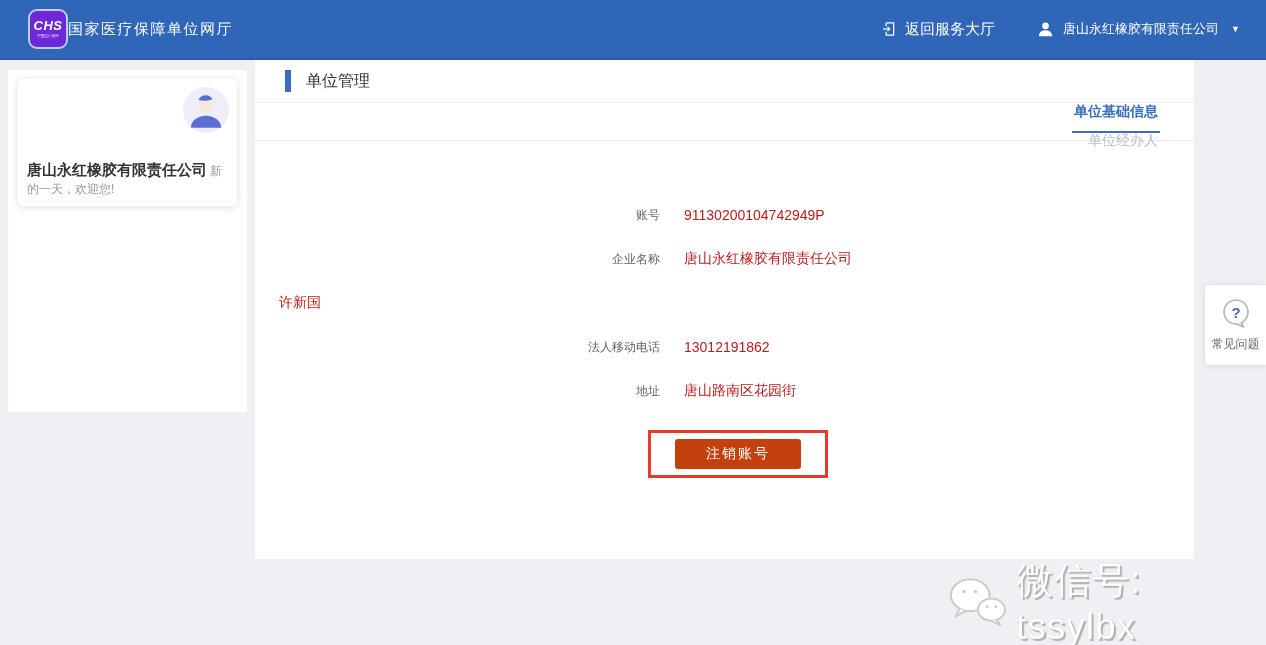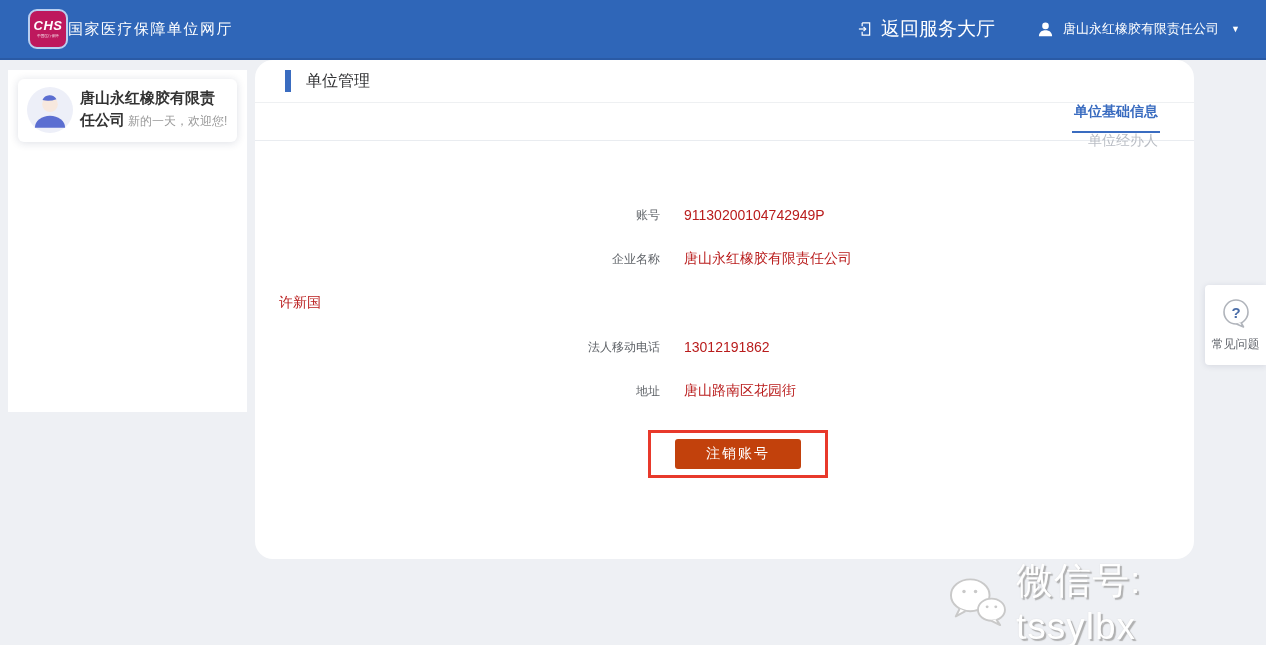--- a/index.html
+++ b/index.html
@@ -9,49 +9,49 @@
   .page { position:absolute; inset:0; width:1266px; height:645px; }
 
   
   .header {
     position:absolute; left:0; top:0; width:1266px; height:60px;
     background:#2f66b8; border-bottom:2px solid #2a5aa5;
     display:flex; align-items:center; color:#fff;
   }
   .logo-tile {
     margin-left:28px; width:40px; height:40px; border-radius:9px;
-    background:#be185d; border:2px solid #b9cff0;
+    background:#6d28d9; border:2px solid #b9cff0;
     display:flex; flex-direction:column; align-items:center; justify-content:center;
     flex:0 0 auto;
   }
   .logo-chs { font-size:13px; font-weight:bold; font-style:italic; letter-spacing:.5px; line-height:13px; }
   .logo-sub { font-size:8px; transform:scale(.45); white-space:nowrap; line-height:7px; opacity:.95; }
   .app-title { font-size:15px; font-weight:normal; letter-spacing:1.5px; }
   .header-right { margin-left:auto; display:flex; align-items:center; padding-right:26px; }
-  .back-link { display:flex; align-items:center; gap:9px; font-size:19px; cursor:pointer; }
+  .back-link { display:flex; align-items:center; gap:9px; font-size:15px; cursor:pointer; }
   .user-menu { display:flex; align-items:center; gap:9px; font-size:13px; margin-left:42px; cursor:pointer; }
   .caret { font-size:9px; margin-left:3px; }
 
   
   .sidebar-panel {
     position:absolute; left:8px; top:70px; width:239px; height:342px; background:#fff;
   }
   .user-card {
     position:absolute; left:10px; top:9px; width:219px; min-height:63px;
     background:#fff; border-radius:6px; box-shadow:0 1px 8px rgba(30,40,80,.15);
-    display:flex; align-items:flex-start; padding:8px 8px 8px 9px; gap:7px;
+    display:flex; align-items:flex-end; padding:8px 8px 8px 9px; gap:26px;flex-direction:column;
   }
   .avatar { width:46px; height:46px; flex:0 0 auto; }
   .user-card-text { font-size:12px; color:#999; line-height:1.45; }
   .company-name { font-size:15px; font-weight:bold; color:#333; }
   .welcome-text { font-size:12px; color:#999; margin-left:3px; }
 
   
   .content {
-    position:absolute; left:255px; top:60px; width:939px; height:499px; background:#fff;border-radius:18px;
+    position:absolute; left:255px; top:60px; width:939px; height:499px; background:#fff;
   }
   .page-title-row {
     height:43px; display:flex; align-items:center; padding-left:30px;
     border-bottom:1px solid #eef0f2;
   }
   .title-bar { width:6px; height:22px; background:#3a6cc0; display:inline-block; }
   .page-title { margin-left:15px; font-size:16px; color:#303133; font-weight:500; }
 
   .tabs { display:flex; padding-left:32px; border-bottom:1px solid #e9ecf0; height:38px; align-items:flex-end;flex-direction:column; }
   .tab { font-size:14px; padding:0 2px 11px 2px; margin-right:34px; cursor:pointer; position:relative; }

